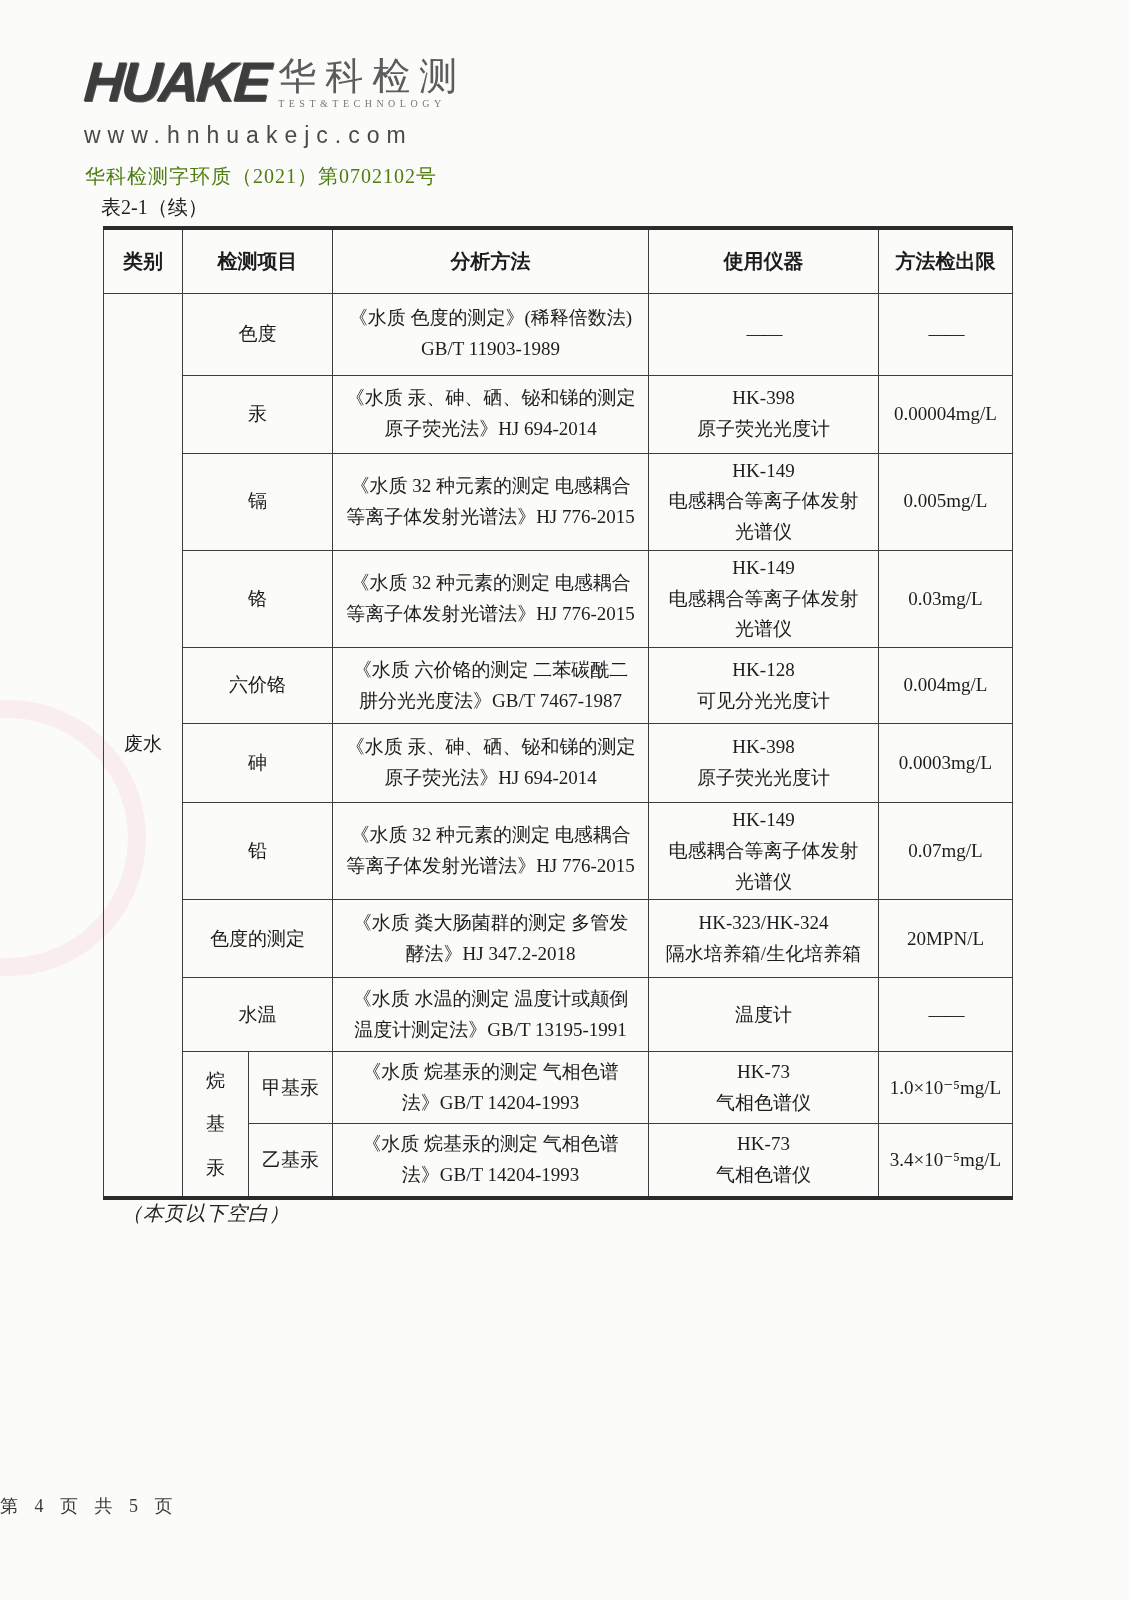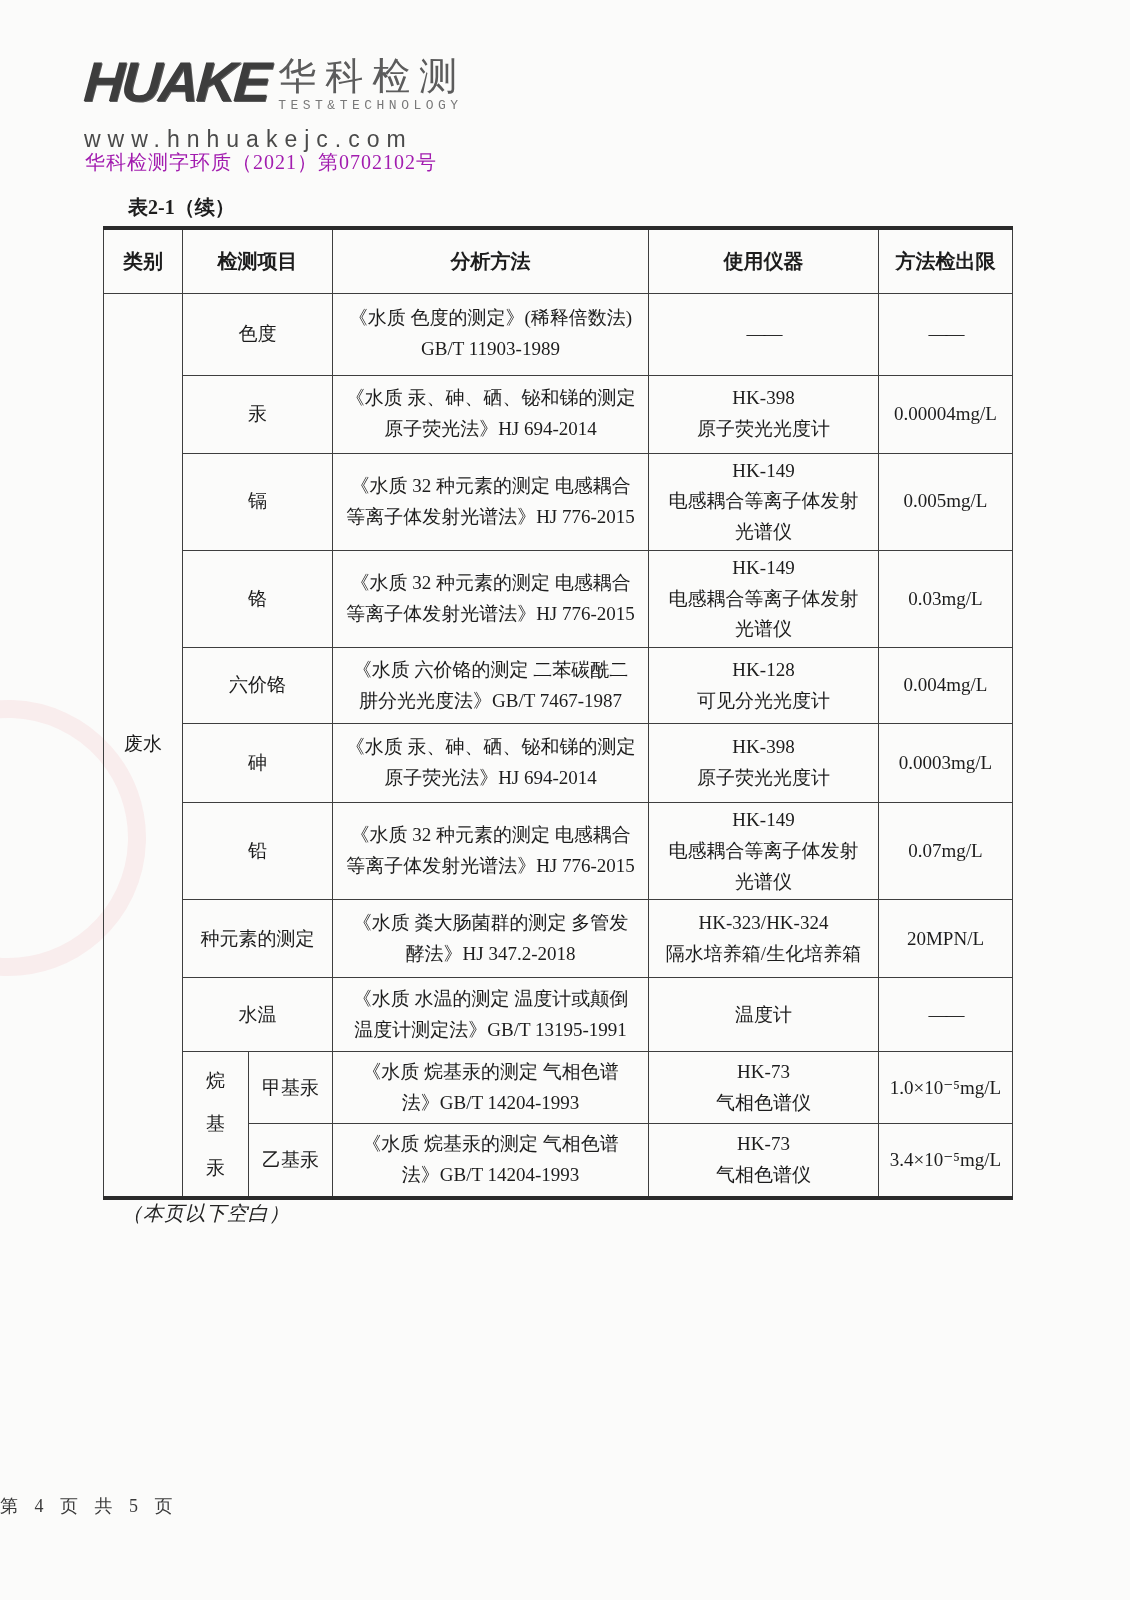--- a/index.html
+++ b/index.html
@@ -22,36 +22,36 @@
     font-size:56px;line-height:52px;letter-spacing:-3px;
     color:#3d3d3d;transform:skewX(-4deg);
     text-shadow:1px 1px 0 #5a5a5a;
   }
   .logo-right{margin-left:10px;}
   .logo-cn{
     font-size:38px;line-height:40px;letter-spacing:9px;
     color:#5c5c5c;font-family:"Liberation Serif","DejaVu Serif",serif;
   }
   .logo-sub{
-    font-family:Liberation Mono, monospace;
-    font-size:13px;letter-spacing:4.5px;color:#787878;margin-top:2px;
+    font-family:Liberation Serif, serif;
+    font-size:10px;letter-spacing:4.5px;color:#787878;margin-top:2px;
   }
   .logo-site{
     font-family:"Liberation Sans","DejaVu Sans",sans-serif;
     font-size:23px;letter-spacing:7px;color:#4a4a4a;margin-top:13px;
   }
   .doc-number{
-    position:absolute;left:85px;top:149px;
-    font-size:20px;color:#a21caf;letter-spacing:1px;
+    position:absolute;left:85px;top:163px;
+    font-size:20px;color:#4d7c0f;letter-spacing:1px;
   }
 
   
   .table-title{
-    position:absolute;left:128px;top:194px;
-    font-size:20px;font-weight:bold;color:#1d1d1d;
+    position:absolute;left:101px;top:194px;
+    font-size:20px;font-weight:normal;color:#1d1d1d;
   }
   table.report{
     position:absolute;left:103px;top:226px;
     width:909px;border-collapse:collapse;table-layout:fixed;
     border-top:4px solid #2b2b2b;
     border-bottom:4px solid #2b2b2b;
     border-left:1.4px solid #3e3e3e;
     border-right:1.4px solid #3e3e3e;
     padding-left:36px;
   }
@@ -189,21 +189,21 @@
         <td colspan="2">铅</td>
         <td>《水质 32 种元素的测定 电感耦合
 等离子体发射光谱法》HJ 776-2015</td>
         <td>HK-149
 电感耦合等离子体发射
 光谱仪</td>
         <td>0.07mg/L</td>
       </tr>
 
       <tr style="height:78px">
-        <td colspan="2">种元素的测定</td>
+        <td colspan="2">色度的测定</td>
         <td>《水质 粪大肠菌群的测定 多管发
 酵法》HJ 347.2-2018</td>
         <td>HK-323/HK-324
 隔水培养箱/生化培养箱</td>
         <td>20MPN/L</td>
       </tr>
 
       <tr style="height:74px">
         <td colspan="2">水温</td>
         <td>《水质 水温的测定 温度计或颠倒

